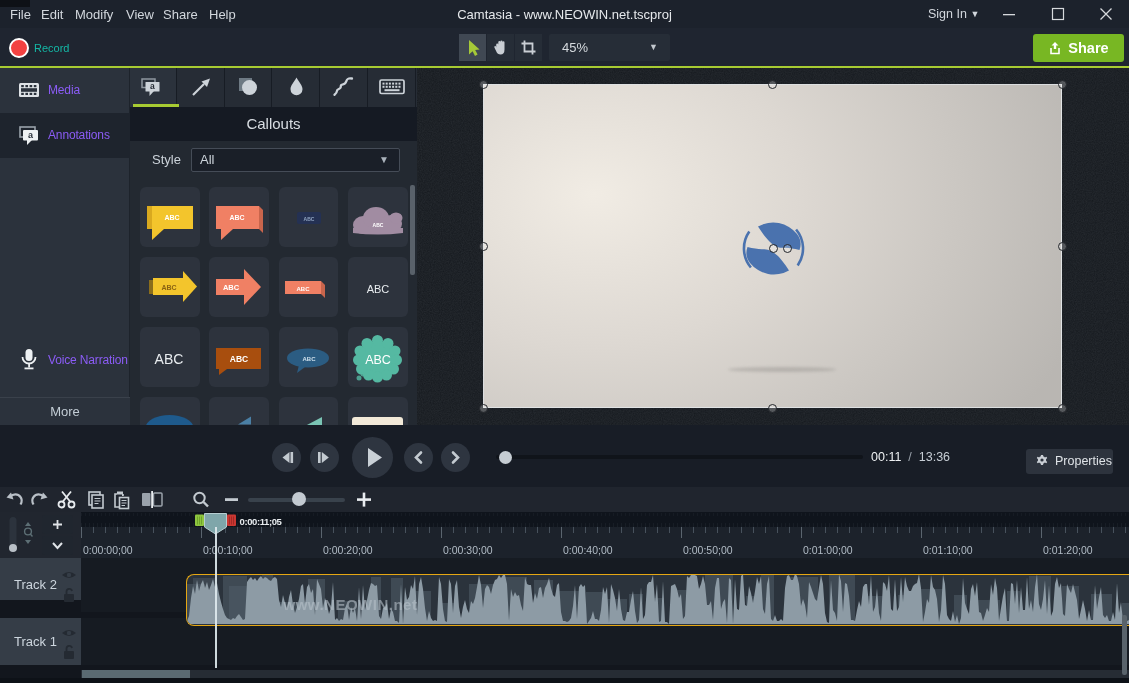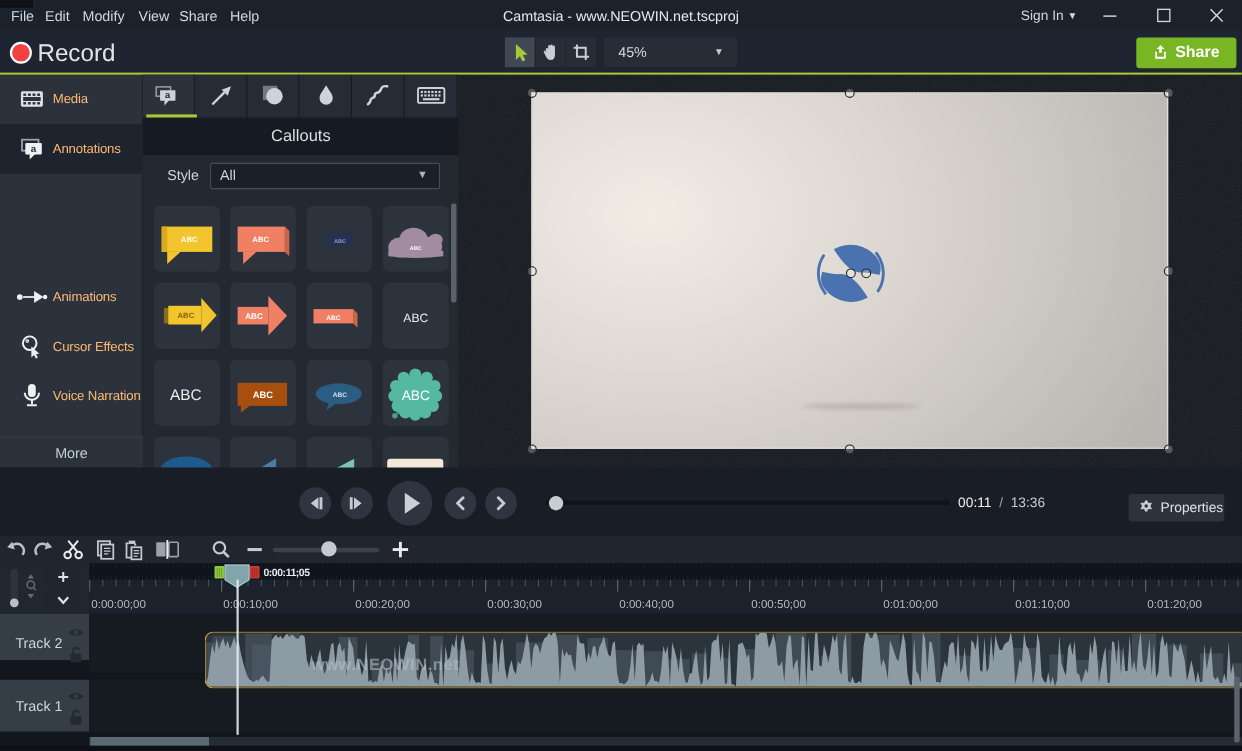--- a/index.html
+++ b/index.html
@@ -5,28 +5,28 @@
 html,body{margin:0;padding:0;background:#0e1117;}
 *{box-sizing:border-box;}
 #app{position:relative;width:1129px;height:683px;overflow:hidden;font-family:"Liberation Sans",sans-serif;background:#1b212b;font-weight:normal;}
 .abs{position:absolute;}
 #menubar{position:absolute;left:0;top:0;width:1129px;height:28px;background:#1c222c;}
 .menu{position:absolute;top:0;height:28px;line-height:29px;color:#d2d7dd;font-size:13px;}
 #title{position:absolute;top:0;left:0;width:1129px;height:28px;line-height:29px;text-align:center;color:#e6e9ec;font-size:13px;}
 #signin{position:absolute;top:0;left:928px;height:28px;line-height:29px;color:#d2d7dd;font-size:12.5px;}
 #recordbar{position:absolute;left:0;top:28px;width:1129px;height:38px;background:#1f2530;}
 #recdot{position:absolute;left:9px;top:38px;width:20px;height:20px;border-radius:50%;background:#f34141;border:2.5px solid #fff;}
-#rectext{position:absolute;left:34px;top:28px;height:38px;line-height:40px;color:#e5e5e5;font-size:22px;}
+#rectext{position:absolute;left:34px;top:28px;height:38px;line-height:40px;color:#14b8a6;font-size:11px;}
 #accent{position:absolute;left:0;top:65.5px;width:1129px;height:2px;background:#a7cb32;}
 .toolbtn{position:absolute;top:33.5px;width:27px;height:27px;background:#262d37;}
 .toolbtn.sel{background:#404853;}
 #zoomdd{position:absolute;left:549px;top:33.5px;width:121px;height:27px;background:#262d37;border-radius:2px;color:#d5dade;font-size:13px;line-height:27px;}
 #sharebtn{position:absolute;left:1033px;top:34px;width:91px;height:28px;background:#78b723;border-radius:3px;color:#fff;font-size:14.5px;font-weight:bold;line-height:28px;text-align:center;}
 #sidebar{position:absolute;left:0;top:67.5px;width:130px;height:358px;background:#2b323c;}
-.sbitem{position:absolute;left:0;width:130px;height:45px;color:#fdba74;font-size:12px;letter-spacing:-0.15px;}
+.sbitem{position:absolute;left:0;width:130px;height:45px;color:#8b5cf6;font-size:12px;letter-spacing:-0.15px;}
 .sbitem .lbl{position:absolute;left:48px;top:0;height:45px;line-height:45px;white-space:nowrap;}
 .sbitem.sel{background:#1e242d;}
 .sbicon{position:absolute;}
 #moreitem{position:absolute;left:0;top:396.5px;width:130px;height:29px;border-top:1px solid #3a414b;color:#c3cdd5;font-size:13px;line-height:28px;text-align:center;background:#2b323c;}
 #panel{position:absolute;left:130px;top:67.5px;width:287px;height:357.5px;background:#232931;}
 #tabrow{position:absolute;left:130px;top:67.5px;width:287px;height:39.5px;background:#262c35;}
 .tab{position:absolute;top:0;width:46.8px;height:39.5px;border-right:1px solid #171c24;}
 .tab.sel{background:#2b323c;}
 #tabunderline{position:absolute;left:2.5px;top:36.5px;width:46px;height:3px;background:#a7cb32;}
 #calloutshdr{position:absolute;left:130px;top:107px;width:287px;height:34px;background:#151a23;color:#d9dee3;font-size:15px;text-align:center;line-height:34px;}
@@ -127,37 +127,20 @@
     <div class="sbitem sel" style="top:112.5px;">
       <svg class="sbicon" style="left:16px;top:9px;" width="26" height="26" viewBox="0 0 26 26">
         <rect x="4" y="5" width="15" height="10" fill="none" stroke="#9aa2ab" stroke-width="1.6"></rect>
         <g>
           <rect x="7" y="8" width="15" height="10.5" rx="1" fill="#eef1f3"></rect>
           <path d="M11 18 L11 23 L16 18 Z" fill="#eef1f3"></path>
           <text x="14.5" y="16.3" font-size="9" font-weight="bold" fill="#2b323c" text-anchor="middle" font-family="Liberation Sans">a</text>
         </g>
       </svg>
       <div class="lbl">Annotations</div>
-    </div>
-    <div class="sbitem" style="top:247.5px;">
-      <svg class="sbicon" style="left:14px;top:9px;" width="30" height="26" viewBox="0 0 30 26">
-        <circle cx="4" cy="13" r="2.6" fill="#eef1f3"></circle>
-        <rect x="7" y="12.2" width="12" height="1.6" fill="#eef1f3"></rect>
-        <path d="M17 7.5 L25.5 13 L17 18.5 Z" fill="#eef1f3"></path>
-        <circle cx="27" cy="13" r="2" fill="#eef1f3"></circle>
-      </svg>
-      <div class="lbl">Animations</div>
-    </div>
-    <div class="sbitem" style="top:292.5px;">
-      <svg class="sbicon" style="left:16px;top:9px;" width="26" height="26" viewBox="0 0 26 26">
-        <circle cx="11" cy="10" r="6.2" fill="none" stroke="#eef1f3" stroke-width="1.8"></circle>
-        <circle cx="8.8" cy="8" r="1.8" fill="#eef1f3" opacity="0.8"></circle>
-        <path d="M12.5 13 L12.5 23 L15 20.7 L16.6 24 L18.4 23 L16.8 19.8 L19.8 19.5 Z" fill="#eef1f3"></path>
-      </svg>
-      <div class="lbl">Cursor Effects</div>
     </div>
     <div class="sbitem" style="top:337.5px;">
       <svg class="sbicon" style="left:16px;top:8px;" width="26" height="28" viewBox="0 0 26 28">
         <rect x="9.5" y="3" width="7" height="12" rx="3.5" fill="#eef1f3"></rect>
         <path d="M6.5 11 A6.5 6.5 0 0 0 19.5 11" fill="none" stroke="#eef1f3" stroke-width="1.8"></path>
         <rect x="12.2" y="17.5" width="1.8" height="4" fill="#eef1f3"></rect>
         <rect x="8.5" y="21.5" width="9" height="1.8" fill="#eef1f3"></rect>
       </svg>
       <div class="lbl">Voice Narration</div>
     </div>

